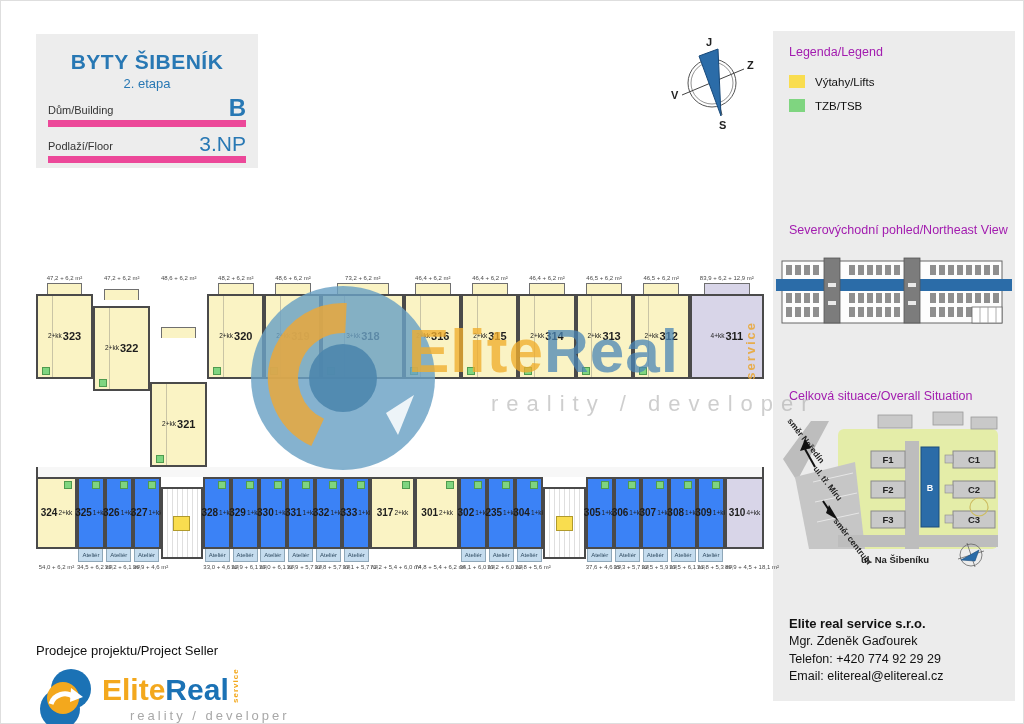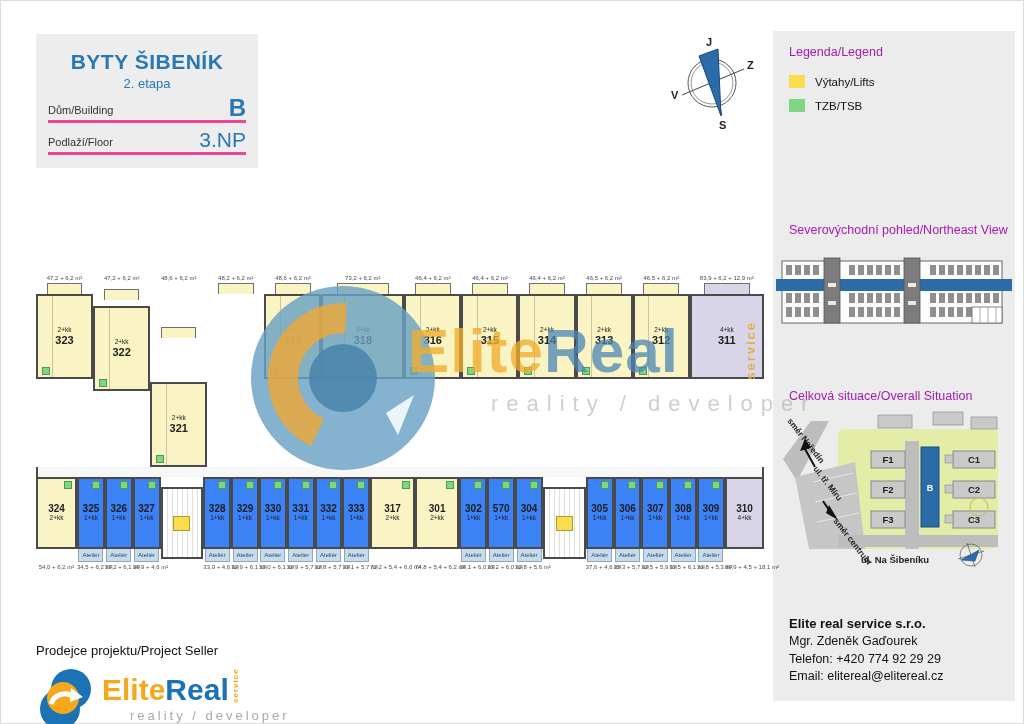--- a/index.html
+++ b/index.html
@@ -3,21 +3,21 @@
 <meta charset="utf-8">
 <style>
   html,body{margin:0;padding:0;}
   body{width:1024px;height:724px;background:#ffffff;font-family:"Liberation Sans",sans-serif;position:relative;overflow:hidden;}
   .page{position:absolute;inset:0;border:1px solid #dedede;}
 
   
   .title-block{position:absolute;left:35px;top:33px;width:222px;height:134px;background:#ededed;}
   .tb-title{color:#2878b4;font-weight:bold;font-size:21px;letter-spacing:.5px;text-align:center;margin-top:16px;}
   .tb-sub{color:#2878b4;font-size:13px;text-align:center;margin-top:2px;}
-  .tb-row{display:flex;justify-content:space-between;align-items:flex-end;margin:6px 12px 0 12px;border-bottom:3px solid #ec4899;padding-bottom:1px;}
+  .tb-row{display:flex;justify-content:space-between;align-items:flex-end;margin:6px 12px 0 12px;border-bottom:7px solid #ec4899;padding-bottom:1px;}
   .tb-label{font-size:11px;color:#333;padding-bottom:3px;}
   .tb-val{color:#2878b4;font-size:24px;font-weight:bold;line-height:22px;}
   .tb-val2{font-size:21px;font-weight:normal;}
 
   
   .compass{position:absolute;left:668px;top:34px;}
 
   
   .sidebar{position:absolute;left:772px;top:30px;width:242px;height:670px;background:#ececec;}
   .sb-h{position:absolute;left:16px;font-size:12.5px;color:#a21caf;}
@@ -29,21 +29,21 @@
   .sit-svg{position:absolute;left:10px;top:376px;}
   .contact{position:absolute;left:16px;top:584px;color:#111;font-size:12.5px;line-height:1.4;}
   .contact .c-company{font-weight:bold;font-size:13px;}
 
   
   .plan{position:absolute;left:35px;top:272px;width:728px;height:214px;}
   .prow{display:flex;align-items:stretch;}
   .unit-col{display:flex;flex-direction:column;min-width:0;}
   .area-label{height:10px;line-height:10px;font-size:6px;color:#4a4a4a;text-align:center;white-space:nowrap;overflow:visible;}
   .balcony{height:11px;width:62%;margin:0 auto;border:1px solid #6f6f6f;border-bottom:none;box-sizing:border-box;}
-  .unit-box{position:relative;border:2px solid #4a4a4a;display:flex;flex-direction:column;align-items:center;justify-content:center;gap:1px;box-sizing:border-box;}
+  .unit-box{position:relative;border:2px solid #4a4a4a;display:flex;align-items:center;justify-content:center;gap:1px;box-sizing:border-box;}
   .top .unit-box{height:85px;}
   .bottom .unit-box{height:72px;}
   .v-yellow{background:#faf3c4;}
   .v-blue{background:#3b82f6;}
   .v-purple{background:#d8d5e8;}
   .v-stairs{background:repeating-linear-gradient(90deg,#ffffff 0 4px,#dfdfdf 4px 5px);}
   .top .unit-box.v-yellow::after{content:"";position:absolute;top:0;bottom:0;left:26%;border-left:1px solid rgba(110,110,110,.35);}
   .unit-id{font-weight:bold;font-size:11px;color:#1d1d1d;line-height:1;}
   .bottom .unit-id{font-size:10px;}
   .unit-type{font-size:6.5px;color:#222;line-height:1;}
@@ -288,20 +288,25 @@
           <div class="balcony v-yellow"></div>
           <div class="unit-box v-yellow">
             <div class="unit-type">2+kk</div>
             <div class="unit-id">321</div>
             <div class="tzb" style="background: rgb(127, 213, 128);"></div>
           </div>
         </div>
         <div class="unit-col" style="flex: 1 1 0%;">
           <div class="area-label">48,2 + 6,2 m²</div>
           <div class="balcony v-yellow"></div>
+          <div class="unit-box v-yellow">
+            <div class="unit-type">2+kk</div>
+            <div class="unit-id">320</div>
+            <div class="tzb" style="background: rgb(127, 213, 128);"></div>
+          </div>
         </div>
         <div class="unit-col" style="flex: 1 1 0%;">
           <div class="area-label">48,6 + 6,2 m²</div>
           <div class="balcony v-yellow"></div>
           <div class="unit-box v-yellow">
             <div class="unit-type">2+kk</div>
             <div class="unit-id">319</div>
             <div class="tzb" style="background: rgb(127, 213, 128);"></div>
           </div>
         </div>
@@ -489,21 +494,21 @@
           <div class="unit-box v-blue">
             <div class="unit-id">302</div>
             <div class="unit-type">1+kk</div>
             <div class="tzb" style="background: rgb(127, 213, 128);"></div>
           </div>
           <div class="atelier-band">Ateliér</div>
           <div class="area-label">36,1 + 6,0 m²</div>
         </div>
         <div class="unit-col" style="flex: 0.78 1 0%;">
           <div class="unit-box v-blue">
-            <div class="unit-id">570</div>
+            <div class="unit-id">235</div>
             <div class="unit-type">1+kk</div>
             <div class="tzb" style="background: rgb(127, 213, 128);"></div>
           </div>
           <div class="atelier-band">Ateliér</div>
           <div class="area-label">33,2 + 6,0 m²</div>
         </div>
         <div class="unit-col" style="flex: 0.78 1 0%;">
           <div class="unit-box v-blue">
             <div class="unit-id">304</div>
             <div class="unit-type">1+kk</div>

